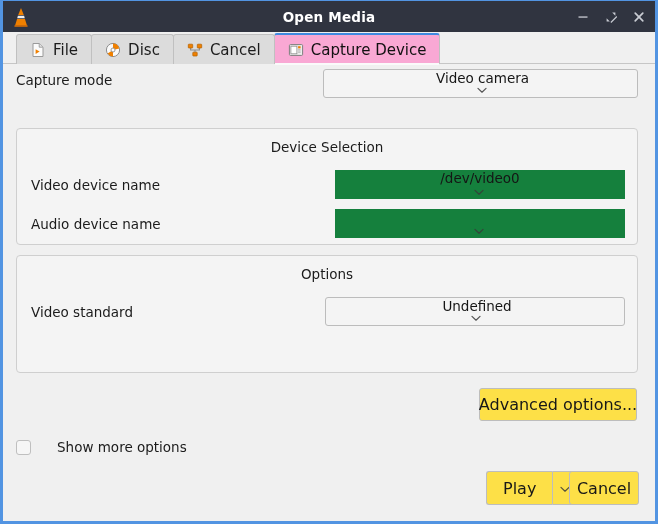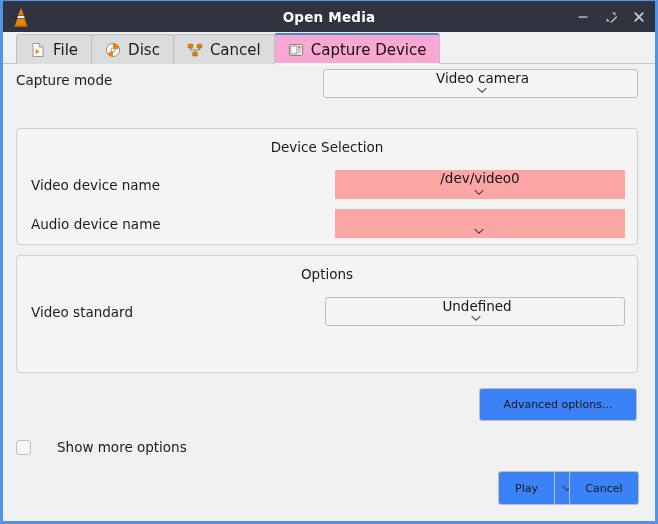--- a/index.html
+++ b/index.html
@@ -160,21 +160,21 @@
     background: #f4f4f4;
     display: flex;
     align-items: center;
     padding: 0 6px 0 10px;
     font-size: 13.5px;
     color: #151515;
     position: relative;
     flex-direction: column;
   }
   .combo.editable {
-    background: #fca5a5;
+    background: #15803d;
     border: none;
     border-radius: 0;
     padding-left: 6px;
     text-align: center;
   }
   .combo .val {
     flex: 1;
     overflow: hidden;
     white-space: nowrap;
     text-overflow: ellipsis;
@@ -203,33 +203,32 @@
     font-size: 13.5px;
     color: #1b1b1b;
   }
 
   
   .btn {
     box-sizing: border-box;
     height: 32px;
     border: 1px solid #bdbdbd;
     border-radius: 3px;
-    background: #3b82f6;
-    font-size: 11px;
+    background: #fde047;
+    font-size: 16px;
     color: #181818;
     display: flex;
     align-items: center;
     justify-content: center;
     padding: 0 14px;
     white-space: nowrap;
   }
   .split {
     display: flex;
     align-items: stretch;
-    margin-left: 12px;
   }
   .split .btn-main {
     border-radius: 3px 0 0 3px;
     border-right: none;
     padding: 0 16px;
   }
   .split .btn-arrow {
     border-radius: 0 3px 3px 0;
     width: 26px;
     padding: 0;

